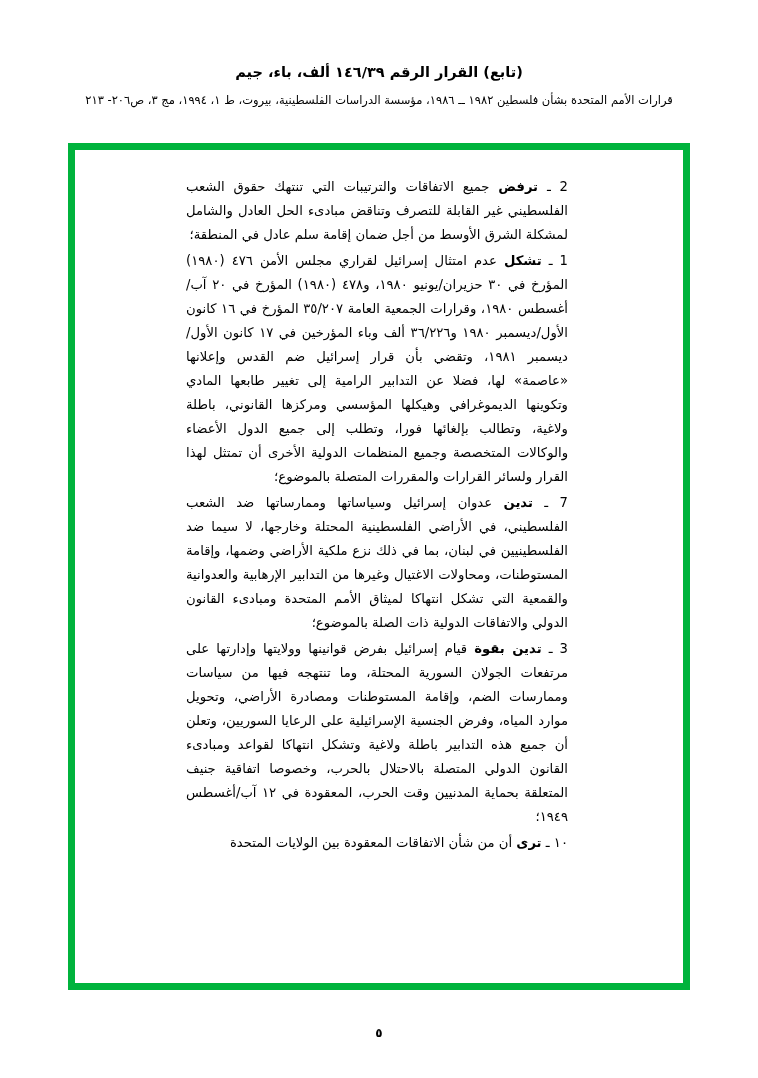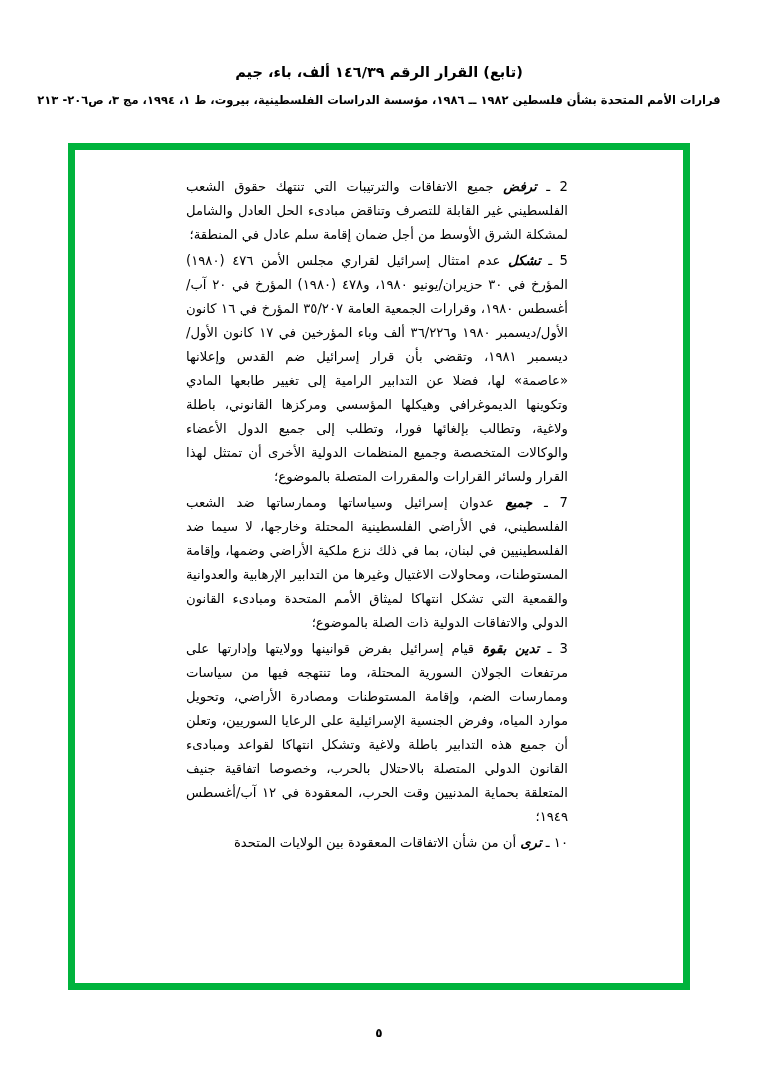--- a/index.html
+++ b/index.html
@@ -27,21 +27,21 @@
   }
   .header-title {
     font-size: 14.5px;
     font-weight: bold;
     letter-spacing: 0px;
     line-height: 1.5;
     direction: rtl;
   }
   .header-source {
     font-size: 11.5px;
-    font-weight: bold;
+    font-weight: normal;
     margin-top: 8px;
     direction: rtl;
     line-height: 1.5;
   }
   .frame {
     position: absolute;
     top: 143px;
     right: 68px;
     left: 68px;
     height: 847px;
@@ -62,21 +62,20 @@
   }
   .para {
     margin: 0 0 2px 0;
     text-align: justify;
   }
   .para:last-child {
     margin-bottom: 0;
   }
   .para b {
     font-weight: bold;
-    font-style: italic;
   }
   .lead {
     font-weight: bold;
   }
   .page-number {
     position: absolute;
     bottom: 38px;
     left: 0;
     right: 0;
     text-align: center;
@@ -96,27 +95,27 @@
 
   <div class="frame"></div>
 
   <div class="body-text">
     <p class="para">
       <span>2 ـ</span>
       <b class="lead">ترفض</b>
       <span>جميع الاتفاقات والترتيبات التي تنتهك حقوق الشعب الفلسطيني غير القابلة للتصرف وتناقض مبادىء الحل العادل والشامل لمشكلة الشرق الأوسط من أجل ضمان إقامة سلم عادل في المنطقة؛</span>
     </p>
     <p class="para">
-      <span>5 ـ</span>
+      <span>1 ـ</span>
       <b class="lead">تشكل</b>
       <span>عدم امتثال إسرائيل لقراري مجلس الأمن ٤٧٦ (١٩٨٠) المؤرخ في ٣٠ حزيران/يونيو ١٩٨٠، و٤٧٨ (١٩٨٠) المؤرخ في ٢٠ آب/أغسطس ١٩٨٠، وقرارات الجمعية العامة ٣٥/٢٠٧ المؤرخ في ١٦ كانون الأول/ديسمبر ١٩٨٠ و٣٦/٢٢٦ ألف وباء المؤرخين في ١٧ كانون الأول/ديسمبر ١٩٨١، وتقضي بأن قرار إسرائيل ضم القدس وإعلانها «عاصمة» لها، فضلا عن التدابير الرامية إلى تغيير طابعها المادي وتكوينها الديموغرافي وهيكلها المؤسسي ومركزها القانوني، باطلة ولاغية، وتطالب بإلغائها فورا، وتطلب إلى جميع الدول الأعضاء والوكالات المتخصصة وجميع المنظمات الدولية الأخرى أن تمتثل لهذا القرار ولسائر القرارات والمقررات المتصلة بالموضوع؛</span>
     </p>
     <p class="para">
       <span>7 ـ</span>
-      <b class="lead">جميع</b>
+      <b class="lead">تدين</b>
       <span>عدوان إسرائيل وسياساتها وممارساتها ضد الشعب الفلسطيني، في الأراضي الفلسطينية المحتلة وخارجها، لا سيما ضد الفلسطينيين في لبنان، بما في ذلك نزع ملكية الأراضي وضمها، وإقامة المستوطنات، ومحاولات الاغتيال وغيرها من التدابير الإرهابية والعدوانية والقمعية التي تشكل انتهاكا لميثاق الأمم المتحدة ومبادىء القانون الدولي والاتفاقات الدولية ذات الصلة بالموضوع؛</span>
     </p>
     <p class="para">
       <span>3 ـ</span>
       <b class="lead">تدين بقوة</b>
       <span>قيام إسرائيل بفرض قوانينها وولايتها وإدارتها على مرتفعات الجولان السورية المحتلة، وما تنتهجه فيها من سياسات وممارسات الضم، وإقامة المستوطنات ومصادرة الأراضي، وتحويل موارد المياه، وفرض الجنسية الإسرائيلية على الرعايا السوريين، وتعلن أن جميع هذه التدابير باطلة ولاغية وتشكل انتهاكا لقواعد ومبادىء القانون الدولي المتصلة بالاحتلال بالحرب، وخصوصا اتفاقية جنيف المتعلقة بحماية المدنيين وقت الحرب، المعقودة في ١٢ آب/أغسطس ١٩٤٩؛</span>
     </p>
     <p class="para">
       <span>١٠ ـ</span>
       <b class="lead">ترى</b>

